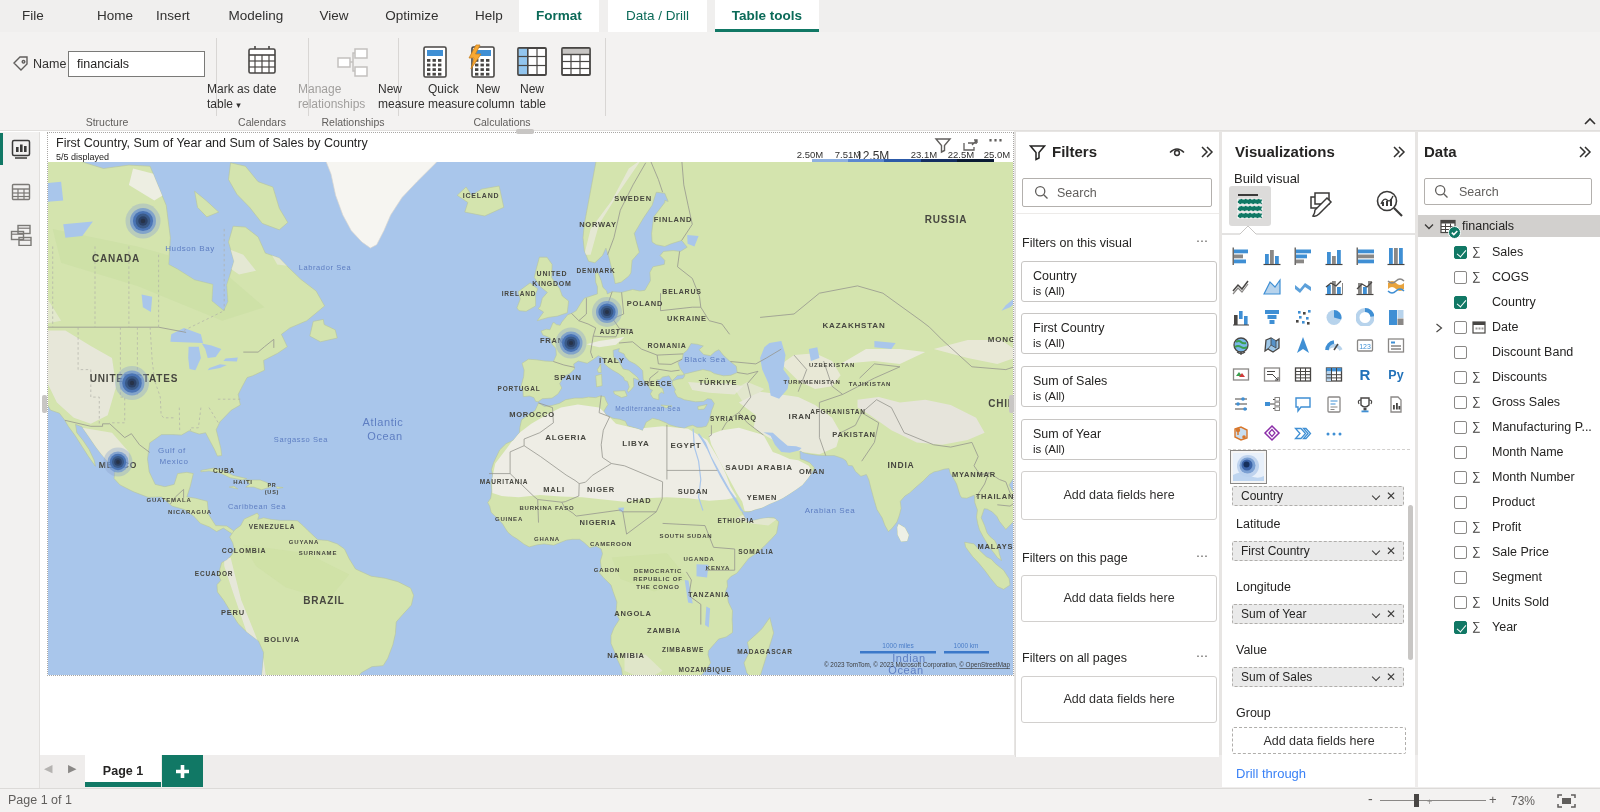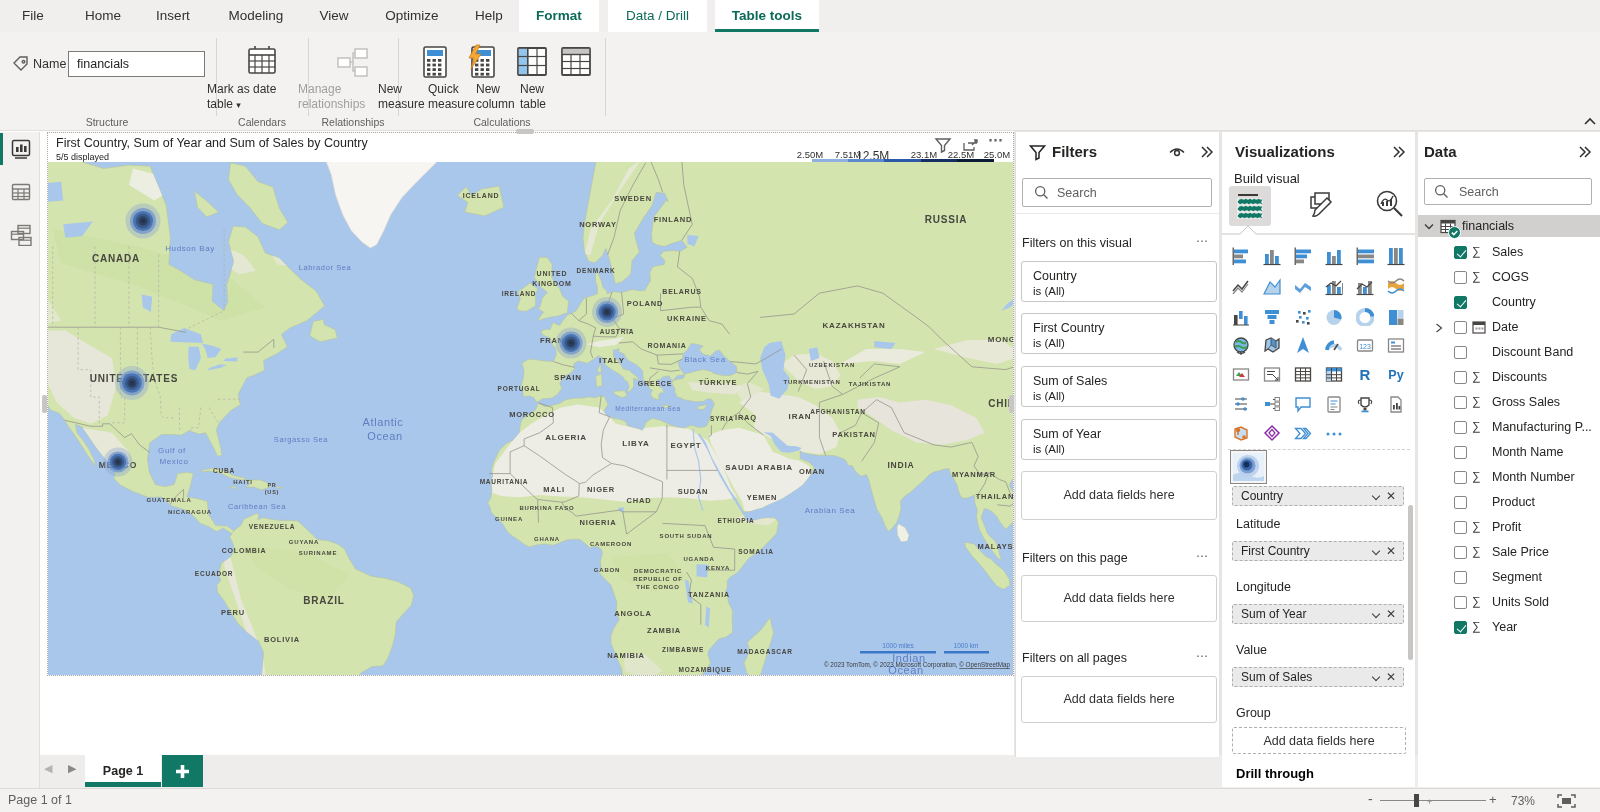--- a/index.html
+++ b/index.html
@@ -34,21 +34,21 @@
 .cbx{position:absolute;left:36px;top:6px;width:13px;height:13px;border:1px solid #8a8886;border-radius:2px;background:#fff}
 .cbx.on{background:#117865;border-color:#117865}
 .cbx.on:after{content:"";position:absolute;left:3.5px;top:0.5px;width:4px;height:8px;border:solid #fff;border-width:0 1.6px 1.6px 0;transform:rotate(40deg)}
 .sig{position:absolute;left:54px;top:4px;font-size:12px;color:#3b3a39}
 .dlbl{position:absolute;left:74px;top:5px;font-size:12.5px;color:#252423}
 .pagebar{left:40px;top:755px;width:1560px;height:33px;background:#efedec}
 .statusbar{left:0;top:788px;width:1600px;height:24px;background:#f3f2f1;border-top:1px solid #dcdad8}
 </style></head><body>
 <div class="abs tabrow"></div>
 <div class="tab" style="left:-12px;width:90px">File</div>
-<div class="tab" style="left:58px;width:90px">Home</div>
+<div class="tab" style="left:70px;width:90px">Home</div>
 <div class="tab" style="left:128px;width:90px">Insert</div>
 <div class="tab" style="left:211px;width:90px">Modeling</div>
 <div class="tab" style="left:289px;width:90px">View</div>
 <div class="tab" style="left:367px;width:90px">Optimize</div>
 <div class="tab" style="left:444px;width:90px">Help</div>
 <div class="ctab" style="left:519px;width:80px;font-weight:bold">Format</div>
 <div class="ctab" style="left:608px;width:99px">Data / Drill</div>
 <div class="ctab" style="left:715px;width:104px;font-weight:bold">Table tools<div style="position:absolute;left:0;right:0;bottom:0;height:3px;background:#117865"></div></div>
 <div class="abs ribbon"></div>
 <svg class="abs" style="left:12px;top:55px" width="18" height="18" viewBox="0 0 18 18">
@@ -829,21 +829,21 @@
   </svg>
 <div class="pill" style="left:1232px;top:486px;width:172px">Country<span class="chev"></span><span class="x">✕</span></div>
 <div class="welllbl" style="left:1236px;top:517px">Latitude</div>
 <div class="pill" style="left:1232px;top:541px;width:172px">First Country<span class="chev"></span><span class="x">✕</span></div>
 <div class="welllbl" style="left:1236px;top:580px">Longitude</div>
 <div class="pill" style="left:1232px;top:604px;width:172px">Sum of Year<span class="chev"></span><span class="x">✕</span></div>
 <div class="welllbl" style="left:1236px;top:643px">Value</div>
 <div class="pill" style="left:1232px;top:667px;width:172px">Sum of Sales<span class="chev"></span><span class="x">✕</span></div>
 <div class="welllbl" style="left:1236px;top:706px">Group</div>
 <div class="emptywell" style="left:1232px;top:727px;width:174px">Add data fields here</div>
-<div class="abs" style="left:1236px;top:766px;font-size:13px;font-weight:bold;color:#000000">Drill through</div>
+<div class="abs" style="left:1236px;top:766px;font-size:13px;font-weight:normal;color:#3b82f6">Drill through</div>
 <div class="abs" style="left:1408px;top:505px;width:5px;height:155px;background:#c8c6c4;border-radius:3px"></div>
 <div class="abs pane" style="left:1418px;top:132px;width:182px;height:655px"></div>
 <div class="abs ptitle" style="left:1424px;top:143px">Data</div>
 <svg class="abs" style="left:1578px;top:145px" width="15" height="14" viewBox="0 0 15 14">
     <path d="M2,2 L7,7 L2,12 M7,2 L12,7 L7,12" fill="none" stroke="#323130" stroke-width="1.5"></path>
   </svg>
 <div class="sbox" style="left:1424px;top:178px;width:168px;height:27px">
     <span class="stext">Search</span>
   </div>
 <svg class="abs" style="left:1434px;top:184px" width="15" height="15" viewBox="0 0 15 15">

